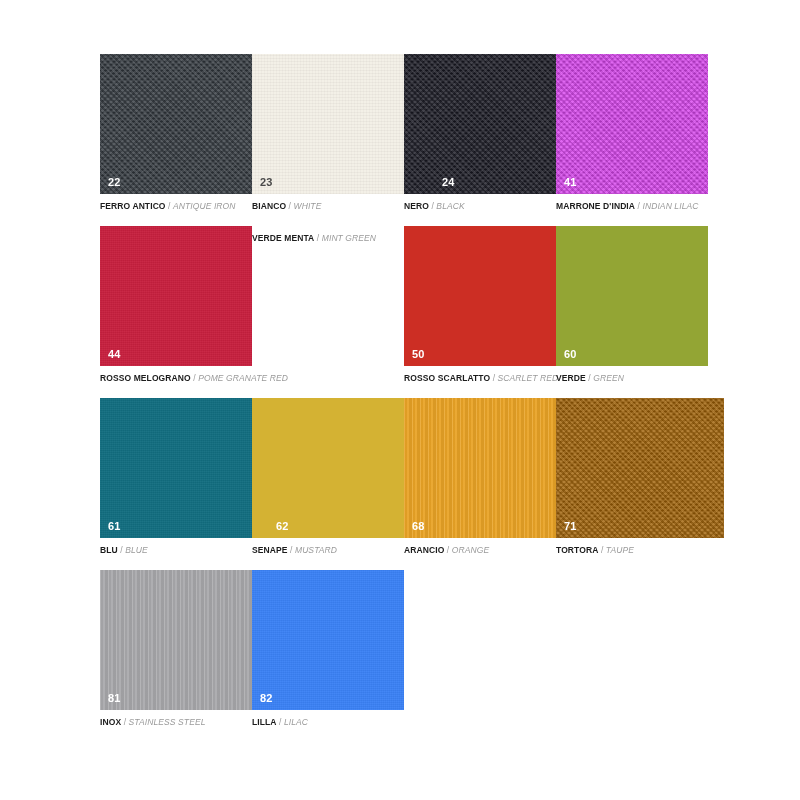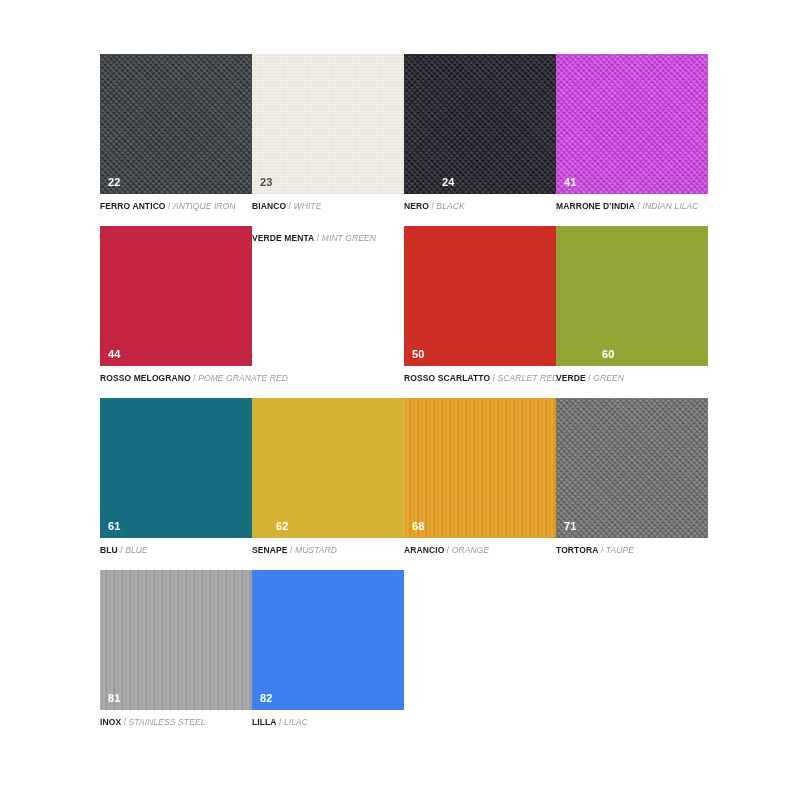--- a/index.html
+++ b/index.html
@@ -148,21 +148,21 @@
       <div class="swatch-cell">
         <div class="swatch-chip" style="background: rgb(204, 46, 36);">
           <div class="tex tex-flat"></div>
           <div class="swatch-code" style="color: rgb(255, 255, 255);">50</div>
         </div>
         <div class="swatch-caption"><span class="caption-it">ROSSO SCARLATTO</span><span class="caption-sep"> / </span><span class="caption-en">SCARLET RED</span></div>
       </div>
       <div class="swatch-cell">
         <div class="swatch-chip" style="background: rgb(147, 165, 52);">
           <div class="tex tex-flat"></div>
-          <div class="swatch-code" style="color: rgb(255, 255, 255); margin-left: 38px;">60</div>
+          <div class="swatch-code" style="color: rgb(255, 255, 255);">60</div>
         </div>
         <div class="swatch-caption"><span class="caption-it">VERDE</span><span class="caption-sep"> / </span><span class="caption-en">GREEN</span></div>
       </div>
       <div class="swatch-cell">
         <div class="swatch-chip" style="background: rgb(18, 110, 128);">
           <div class="tex tex-fine"></div>
           <div class="swatch-code" style="color: rgb(255, 255, 255);">61</div>
         </div>
         <div class="swatch-caption"><span class="caption-it">BLU</span><span class="caption-sep"> / </span><span class="caption-en">BLUE</span></div>
       </div>
@@ -174,21 +174,21 @@
         <div class="swatch-caption"><span class="caption-it">SENAPE</span><span class="caption-sep"> / </span><span class="caption-en">MUSTARD</span></div>
       </div>
       <div class="swatch-cell">
         <div class="swatch-chip" style="background: rgb(233, 163, 38);">
           <div class="tex tex-brushed"></div>
           <div class="swatch-code" style="color: rgb(255, 255, 255);">68</div>
         </div>
         <div class="swatch-caption"><span class="caption-it">ARANCIO</span><span class="caption-sep"> / </span><span class="caption-en">ORANGE</span></div>
       </div>
       <div class="swatch-cell">
-        <div class="swatch-chip" style="background: #737373;">
+        <div class="swatch-chip" style="background: #a16207; padding-left: 16px;">
           <div class="tex tex-coarse"></div>
           <div class="swatch-code" style="color: rgb(255, 255, 255);">71</div>
         </div>
         <div class="swatch-caption"><span class="caption-it">TORTORA</span><span class="caption-sep"> / </span><span class="caption-en">TAUPE</span></div>
       </div>
       <div class="swatch-cell">
         <div class="swatch-chip" style="background: rgb(169, 169, 172);">
           <div class="tex tex-brushed"></div>
           <div class="swatch-code" style="color: rgb(255, 255, 255);">81</div>
         </div>

